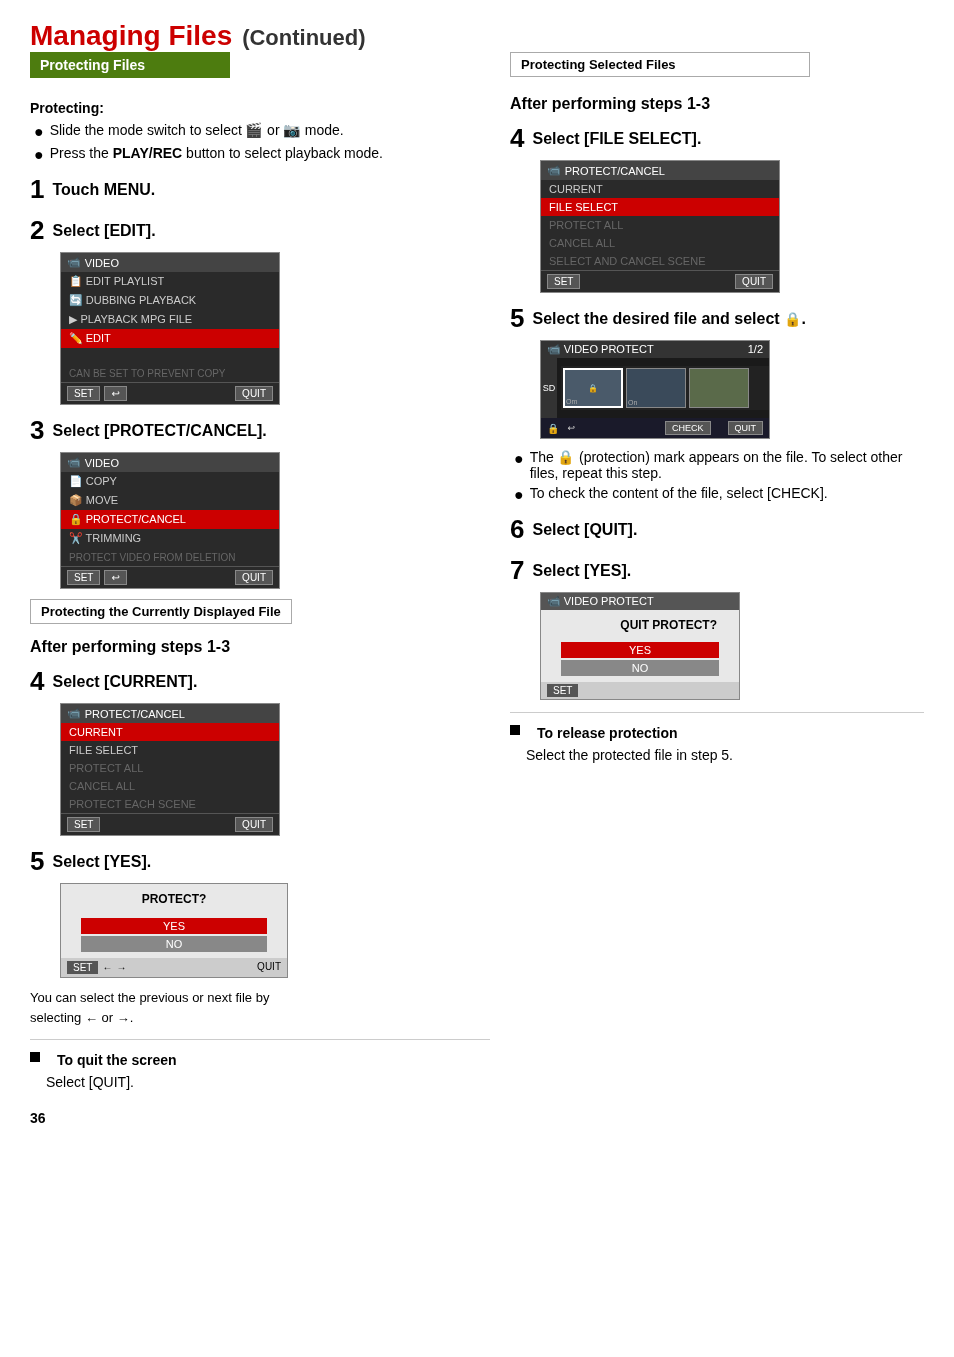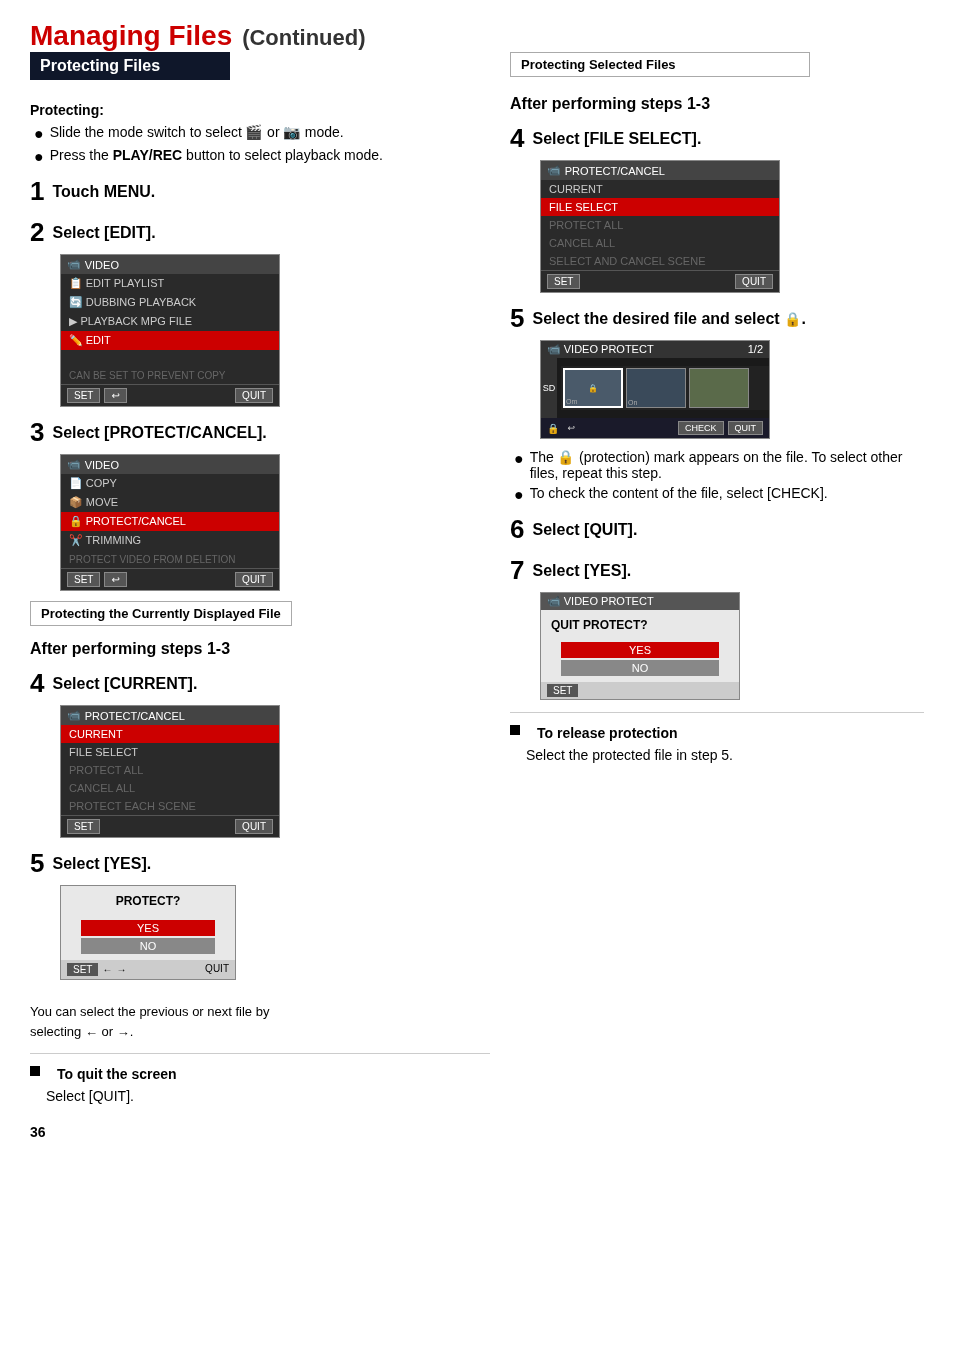--- a/index.html
+++ b/index.html
@@ -28,24 +28,24 @@
     .left-col {
       width: 460px;
       flex-shrink: 0;
     }
 
     .right-col {
       flex: 1;
     }
 
     .section-header {
-      background: #0f172a;
-      color: #fff;
-      font-weight: bold;
-      font-size: 16px;
+      background: #4d7c0f;
+      color: #fff;
+      font-weight: bold;
+      font-size: 14px;
       padding: 5px 10px;
       margin-bottom: 12px;
       display: inline-block;
       min-width: 200px;
     }
 
     .section-header-outline {
       border: 1px solid #aaa;
       color: #000;
       font-weight: bold;
@@ -141,22 +141,22 @@
       background: #555;
       color: #fff;
       font-size: 10px;
       padding: 1px 6px;
       border: 1px solid #888;
     }
 
     
     .protect-dialog {
       border: 1px solid #888;
-      width: 176px;
-      margin: 6px 0 22px 30px;
+      width: 228px;
+      margin: 6px 0 10px 30px;
       background: #e8e8e8;
     }
 
     .protect-dialog .dialog-body {
       padding: 8px 10px;
       text-align: center;
       font-size: 12px;
       font-weight: bold;
       color: #000;
     }
@@ -273,21 +273,21 @@
     .vprotect-footer {
       display: flex;
       padding: 3px 6px;
       gap: 4px;
       align-items: center;
     }
 
     .vprotect-footer-right {
       margin-left: auto;
       display: flex;
-      gap: 4px;
+      gap: 17px;
       padding-left: 40px;
     }
 
     
     .quit-dialog {
       border: 1px solid #888;
       width: 200px;
       margin: 6px 0 10px 30px;
       background: #e8e8e8;
     }
@@ -295,22 +295,22 @@
     .quit-dialog .dialog-title {
       background: #555;
       color: #fff;
       font-size: 11px;
       padding: 2px 6px;
       display: flex;
       justify-content: space-between;
     }
 
     .quit-dialog .dialog-body {
-      padding: 8px 10px;
-      text-align: left;
+      padding: 8px 22px;
+      text-align: right;
       font-size: 12px;
       font-weight: bold;
     }
 
     .quit-dialog .dialog-yes {
       background: #c00;
       color: #fff;
       text-align: center;
       font-size: 11px;
       padding: 2px 0;

